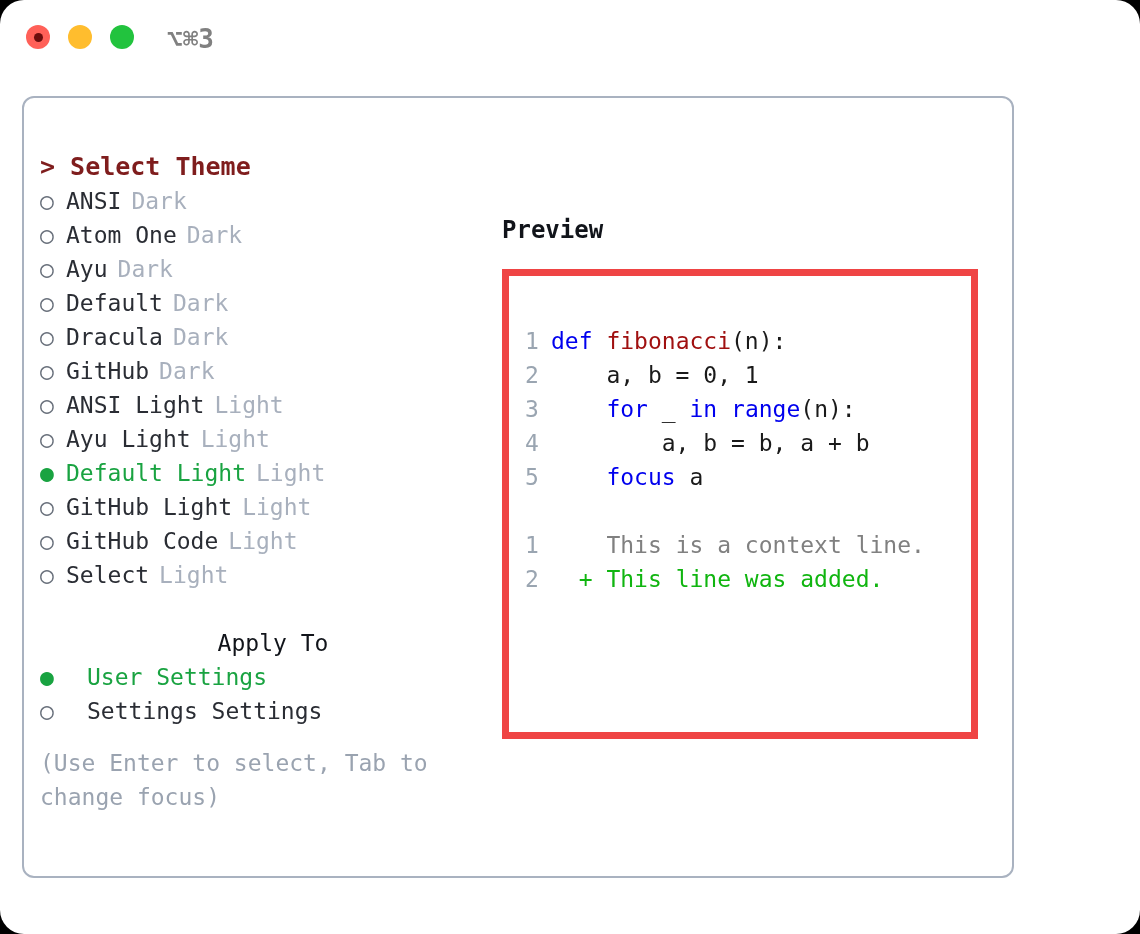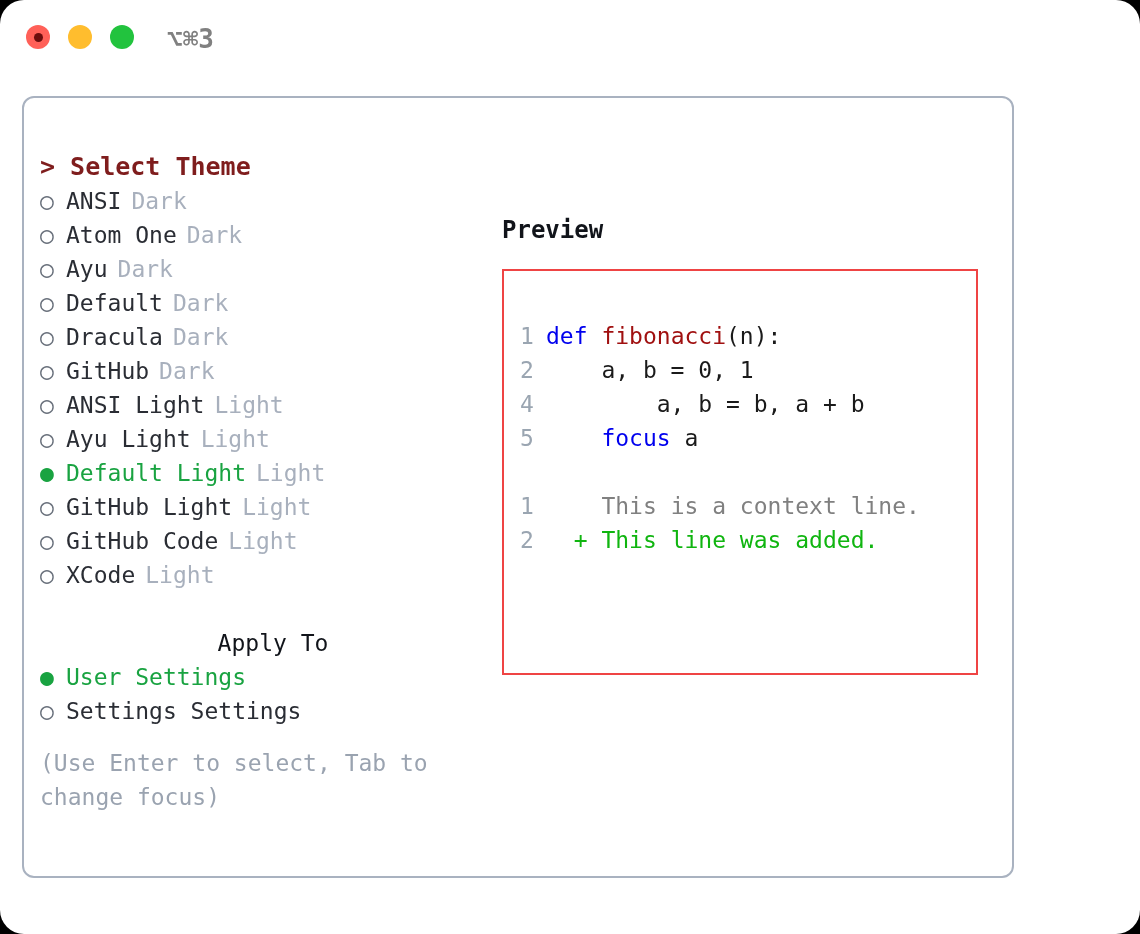--- a/index.html
+++ b/index.html
@@ -119,21 +119,21 @@
     margin-left: 10px;
   }
   .apply-head {
     font-size: 23px;
     color: #11141a;
     line-height: 34px;
     padding-left: 26px;
     white-space: pre;
     text-align: center;
   }
-  .apply-label { color: #2a2d34; }
+  .apply-label { color: #2a2d34; margin-left: 21px; }
   .apply-label.sel { color: #19a341; }
   .spacer-lg { height: 34px; }
   .hint {
     margin-top: 18px;
     font-size: 23px;
     line-height: 34px;
     color: #9aa3b0;
     width: 410px;
     white-space: normal;
   }
@@ -147,22 +147,22 @@
   }
   .preview-head {
     font-size: 24px;
     font-weight: bold;
     color: #11141a;
     line-height: 34px;
   }
   .code-box {
     margin-top: 22px;
     width: 476px;
-    height: 406px;
-    border: 2px solid #ef4444;
+    height: 470px;
+    border: 7px solid #ef4444;
     box-sizing: border-box;
     background: #ffffff;
     position: relative;
   }
   .code-inner {
     position: absolute;
     left: 16px;
     top: 48px;
     right: 8px;
   }
@@ -208,41 +208,42 @@
             <div class="theme-row"><span class="bullet">○</span><span class="t-name">Atom One</span><span class="t-tag">Dark</span></div>
             <div class="theme-row"><span class="bullet">○</span><span class="t-name">Ayu</span><span class="t-tag">Dark</span></div>
             <div class="theme-row"><span class="bullet">○</span><span class="t-name">Default</span><span class="t-tag">Dark</span></div>
             <div class="theme-row"><span class="bullet">○</span><span class="t-name">Dracula</span><span class="t-tag">Dark</span></div>
             <div class="theme-row"><span class="bullet">○</span><span class="t-name">GitHub</span><span class="t-tag">Dark</span></div>
             <div class="theme-row"><span class="bullet">○</span><span class="t-name">ANSI Light</span><span class="t-tag">Light</span></div>
             <div class="theme-row"><span class="bullet">○</span><span class="t-name">Ayu Light</span><span class="t-tag">Light</span></div>
             <div class="theme-row"><span class="bullet sel">●</span><span class="t-name sel">Default Light</span><span class="t-tag">Light</span></div>
             <div class="theme-row"><span class="bullet">○</span><span class="t-name">GitHub Light</span><span class="t-tag">Light</span></div>
             <div class="theme-row"><span class="bullet">○</span><span class="t-name">GitHub Code</span><span class="t-tag">Light</span></div>
-            <div class="theme-row"><span class="bullet">○</span><span class="t-name">XCode</span><span class="t-tag">Light</span></div>
+            <div class="theme-row"><span class="bullet">○</span><span class="t-name">Select</span><span class="t-tag">Light</span></div>
           </div>
 
         <div class="spacer-lg"></div>
 
         <div class="apply-head">Apply To</div>
         <div id="apply-list">
             <div class="apply-row"><span class="bullet sel">●</span><span class="apply-label sel">User Settings</span></div>
             <div class="apply-row"><span class="bullet">○</span><span class="apply-label">Settings Settings</span></div>
           </div>
 
         <div class="hint">(Use Enter to select, Tab to change focus)</div>
       </div>
 
       <div class="right-col">
         <div class="preview-head">Preview</div>
         <div class="code-box">
           <div class="code-inner">
             <div id="code-lines">
                 <div class="code-line"><span class="ln">1</span><span class="kw">def </span><span class="fn">fibonacci</span><span class="pl">(n):</span></div>
                 <div class="code-line"><span class="ln">2</span><span class="pl">    a, b = 0, 1</span></div>
+                <div class="code-line"><span class="ln">3</span><span class="pl">    </span><span class="kw">for</span><span class="pl"> _ </span><span class="kw">in</span><span class="pl"> </span><span class="kw">range</span><span class="pl">(n):</span></div>
                 <div class="code-line"><span class="ln">4</span><span class="pl">        a, b = b, a + b</span></div>
                 <div class="code-line"><span class="ln">5</span><span class="pl">    </span><span class="kw">focus</span><span class="pl"> a</span></div>
               </div>
             <div class="blank-line"></div>
             <div id="diff-lines">
                 <div class="code-line"><span class="ln">1</span><span class="d-ctx">   </span><span class="d-ctx"> This is a context line.</span></div>
                 <div class="code-line"><span class="ln">2</span><span class="d-add">  +</span><span class="d-add"> This line was added.</span></div>
               </div>
           </div>
         </div>

